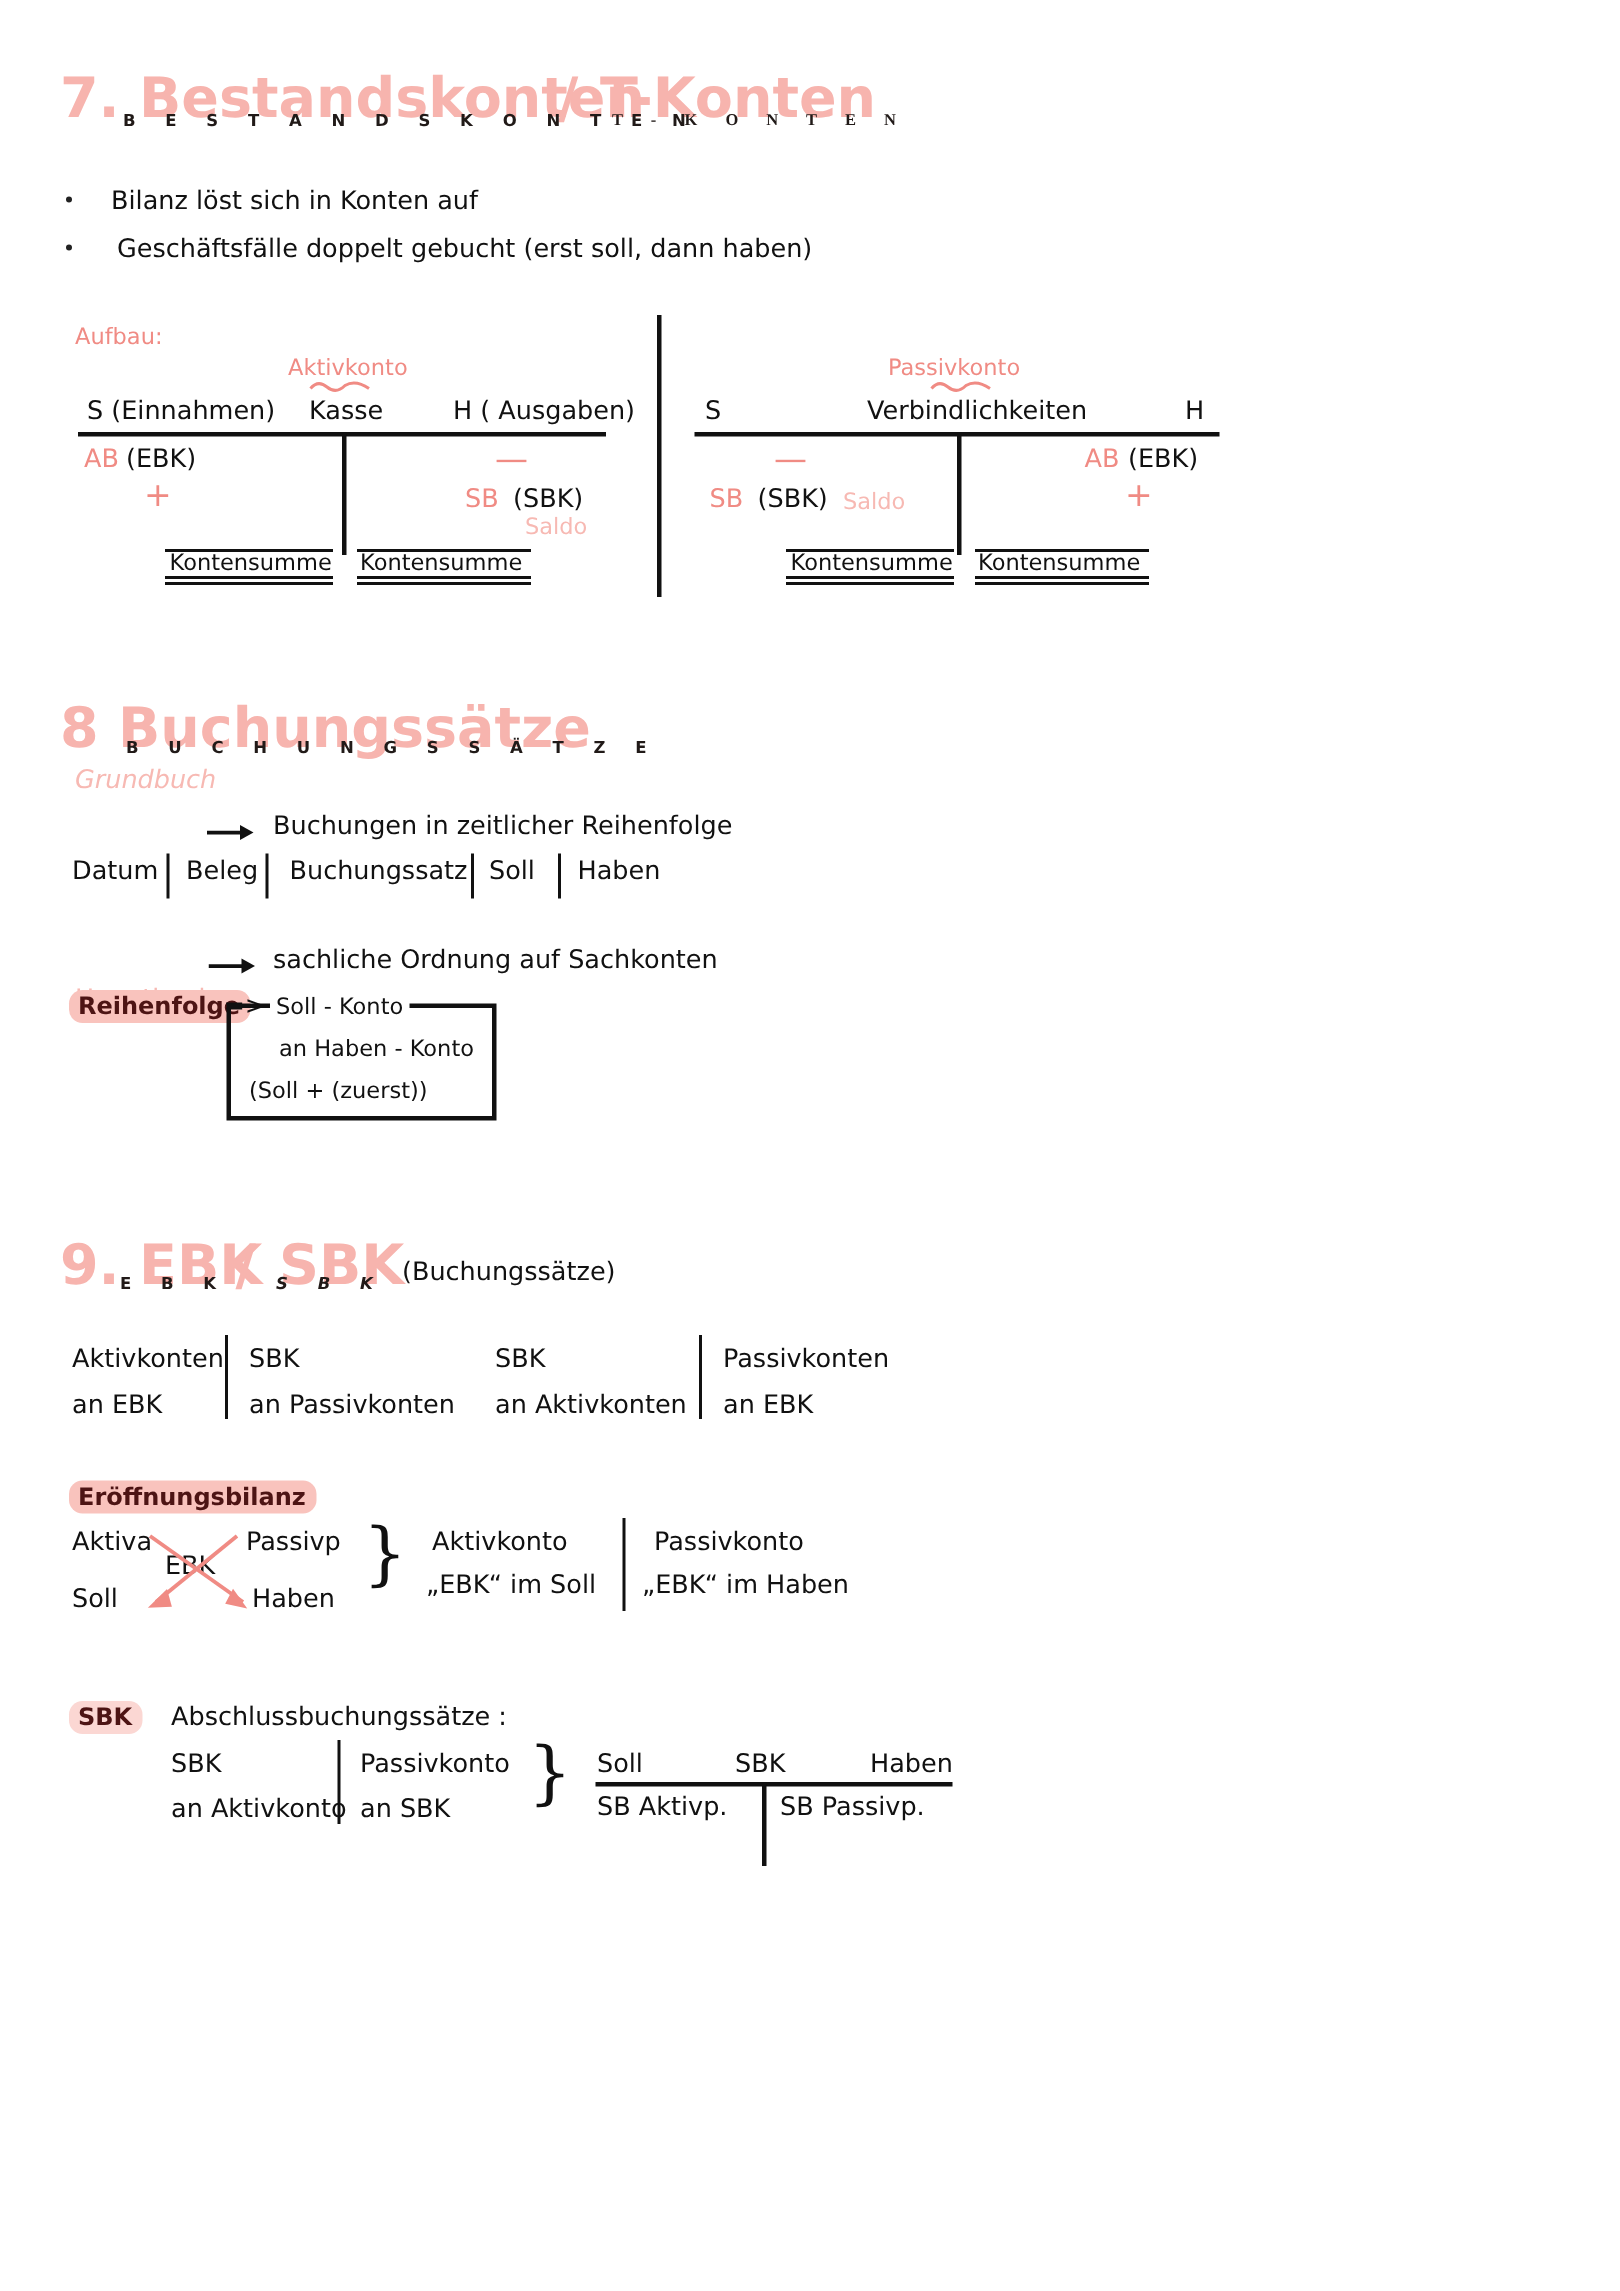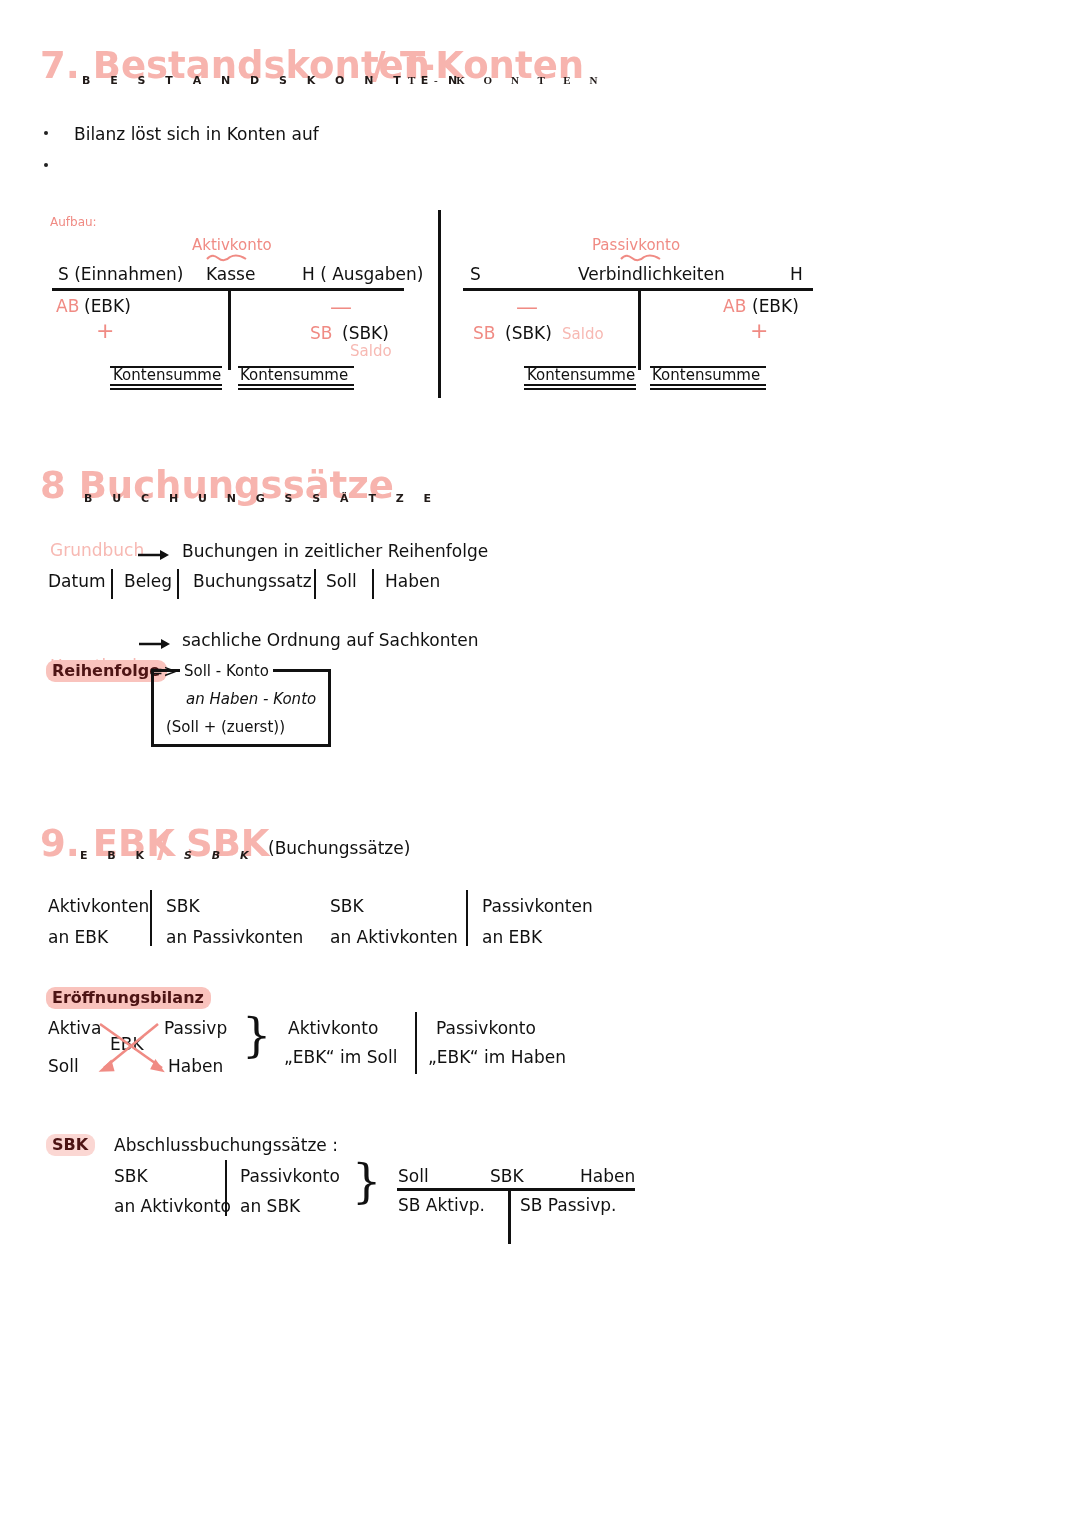--- a/index.html
+++ b/index.html
@@ -64,22 +64,23 @@
 
   <div class="bighead" style="left:40px;top:44px;">7. Bestandskonten</div>
   <div class="bighead slash" style="left:372px;top:44px;">/</div>
   <div class="bighead" style="left:400px;top:44px;">T-Konten</div>
   <div class="spacedhead" style="left:82px;top:74px;">B E S T A N D S K O N T E N</div>
   <div class="spacedhead" style="left:408px;top:74px;font-family:Liberation Serif, serif;">T - K O N T E N</div>
 
   <div class="bullet" style="left:44px;top:131px;"></div>
   <div class="t" style="left:74px;top:124px;">Bilanz löst sich in Konten auf</div>
   <div class="bullet" style="left:44px;top:163px;"></div>
-
-  <div class="t pink" style="left:50px;top:215px;font-size:12px;">Aufbau:</div>
+  <div class="t" style="left:78px;top:156px;">Geschäftsfälle  doppelt  gebucht  (erst soll, dann haben)</div>
+
+  <div class="t pink" style="left:50px;top:215px;font-size:15px;">Aufbau:</div>
 
   <div class="t pink sm" style="left:192px;top:236px;">Aktivkonto</div>
   <div class="wave" style="left:206px;top:253px;width:42px;">
     <svg width="42" height="10" viewBox="0 0 42 10">
         <path d="M1 6 Q6 0 12 5 Q18 10 24 4 Q31 0 40 6" stroke="#f08b84" stroke-width="2" fill="none"></path>
       </svg>
   </div>
 
   <div class="t" style="left:58px;top:264px;">S (Einnahmen)</div>
   <div class="t" style="left:206px;top:264px;">Kasse</div>
@@ -136,21 +137,21 @@
   <div class="t sm" style="left:527px;top:366px;">Kontensumme</div>
   <div class="t sm" style="left:652px;top:366px;">Kontensumme</div>
   <div class="dbl" style="left:524px;top:384px;width:112px;"></div>
   <div class="dbl" style="left:524px;top:388px;width:112px;"></div>
   <div class="dbl" style="left:650px;top:384px;width:116px;"></div>
   <div class="dbl" style="left:650px;top:388px;width:116px;"></div>
 
   <div class="bighead" style="left:40px;top:464px;">8 Buchungssätze</div>
   <div class="spacedhead" style="left:84px;top:492px;">B U C H U N G S S Ä T Z E</div>
 
-  <div class="t pink-lt" style="left:50px;top:540px;">Grundbuch</div>
+  <div class="t pink-lt" style="left:50px;top:510px;font-style:italic;">Grundbuch</div>
   <div class="arrow" style="left:138px;top:548px;">
     <svg width="34" height="14" viewBox="0 0 34 14">
         <path d="M0 7 L28 7" stroke="#111" stroke-width="2.5" fill="none"></path>
         <path d="M22 2 L31 7 L22 12 Z" fill="#111"></path>
       </svg>
   </div>
   <div class="t" style="left:182px;top:541px;">Buchungen  in  zeitlicher  Reihenfolge</div>
 
   <div class="t" style="left:48px;top:571px;">Datum</div>
   <div class="vline thin" style="left:111px;top:569px;height:30px;"></div>
@@ -169,21 +170,21 @@
         <path d="M22 2 L31 7 L22 12 Z" fill="#111"></path>
       </svg>
   </div>
   <div class="t" style="left:182px;top:630px;">sachliche   Ordnung  auf  Sachkonten</div>
 
   <div class="hl" style="left:46px;top:660px;">Reihenfolge</div>
   <div class="t" style="left:149px;top:661px;">=&gt;</div>
 
   <div class="box" style="left:151px;top:669px;width:174px;height:72px;"></div>
   <div class="t sm" style="left:180px;top:662px;background:#fff;padding:0 4px;">Soll - Konto</div>
-  <div class="t sm" style="left:182px;top:690px;background:#fff;padding:0 4px;font-style:italic;">an  Haben - Konto</div>
+  <div class="t sm" style="left:182px;top:690px;background:#fff;padding:0 4px;">an  Haben - Konto</div>
   <div class="t sm" style="left:162px;top:718px;background:#fff;padding:0 4px;">(Soll + (zuerst))</div>
 
   <div class="bighead" style="left:40px;top:822px;">9. EBK</div>
   <div class="bighead slash" style="left:157px;top:822px;">/</div>
   <div class="bighead" style="left:186px;top:822px;">SBK</div>
   <div class="spacedhead" style="left:80px;top:849px;">E   B   K</div>
   <div class="spacedhead" style="left:184px;top:849px;font-style:italic;">S   B   K</div>
   <div class="paren-note" style="left:268px;top:838px;">(Buchungssätze)</div>
 
   <div class="t" style="left:48px;top:896px;">Aktivkonten</div>

